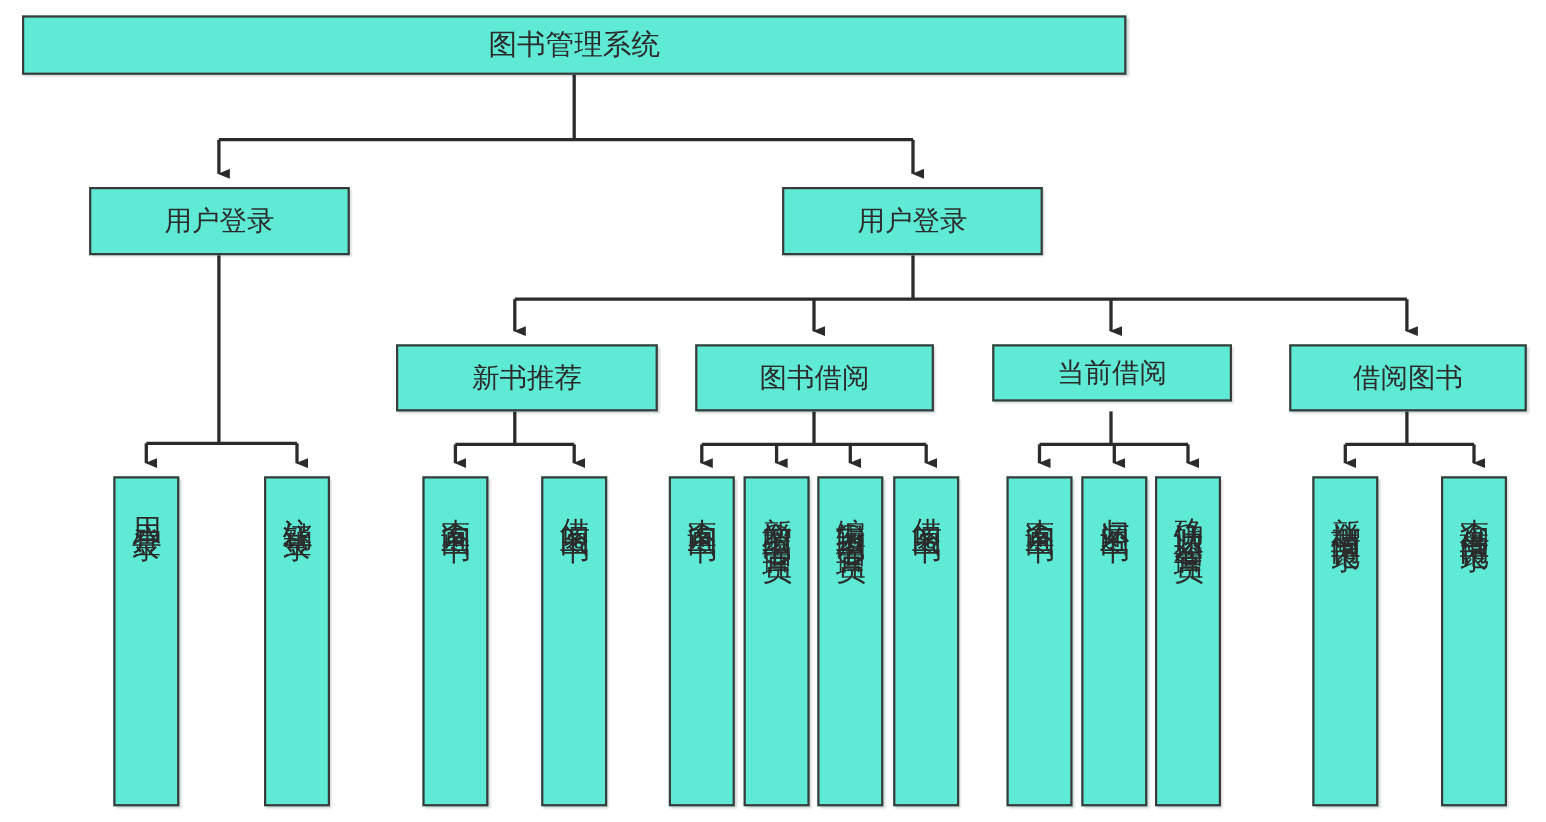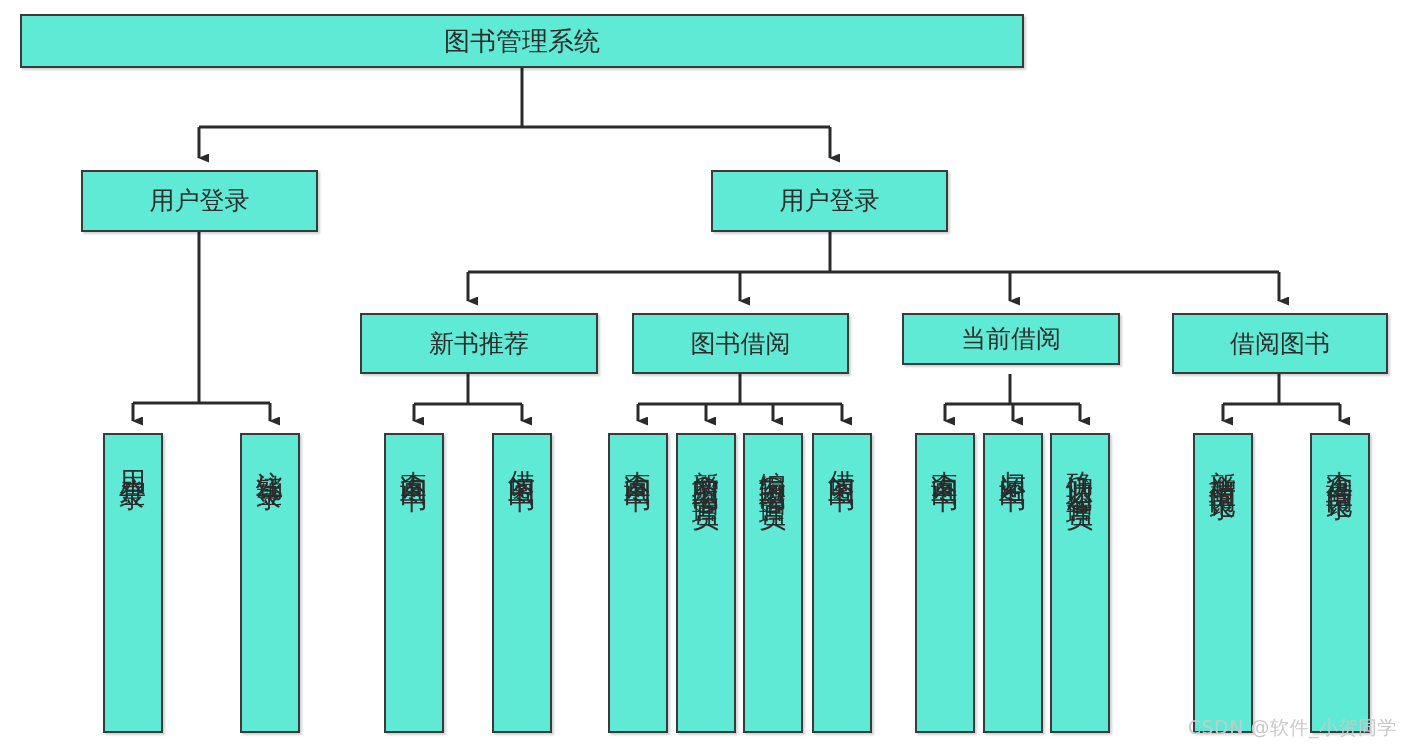--- a/index.html
+++ b/index.html
@@ -170,15 +170,14 @@
   </div>
 
   <div class="node vertical" style="left:1193px;top:433px;width:60px;height:300px;">
     <span class="label">新增借阅记录</span>
   </div>
 
   <div class="node vertical" style="left:1310px;top:433px;width:60px;height:300px;">
     <span class="label">查询借阅记录</span>
   </div>
 
-  <div class="watermark">CSDN @软件_小贺同学</div>
 
 </div>
 
 </body></html>

